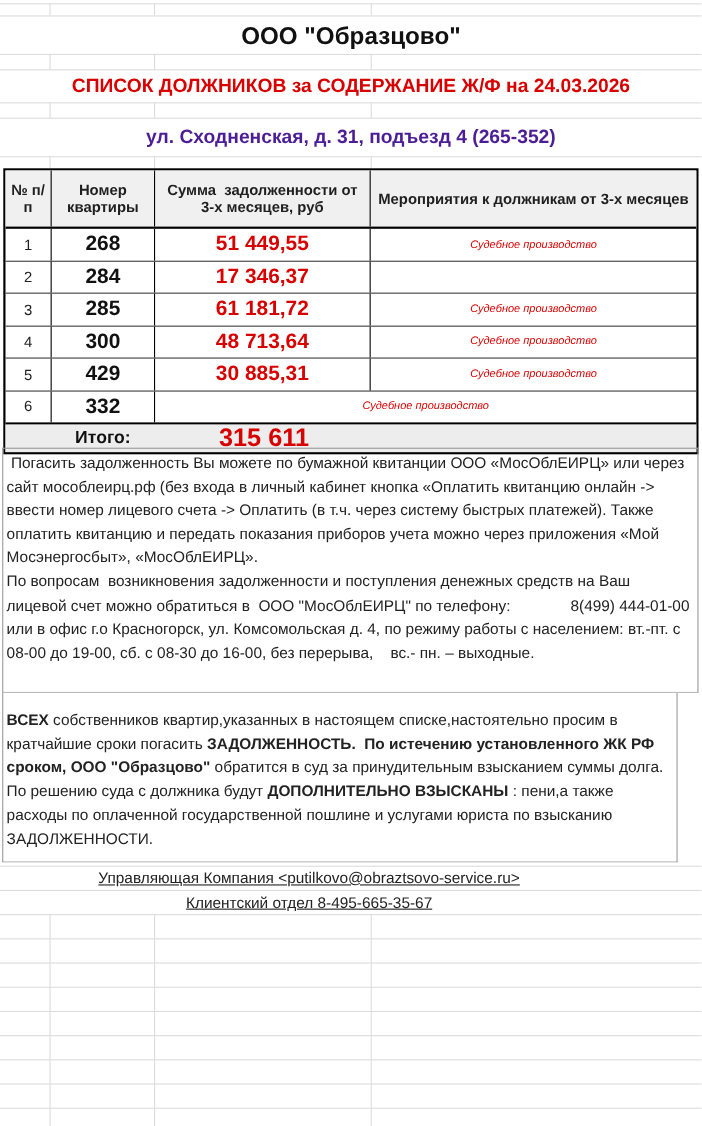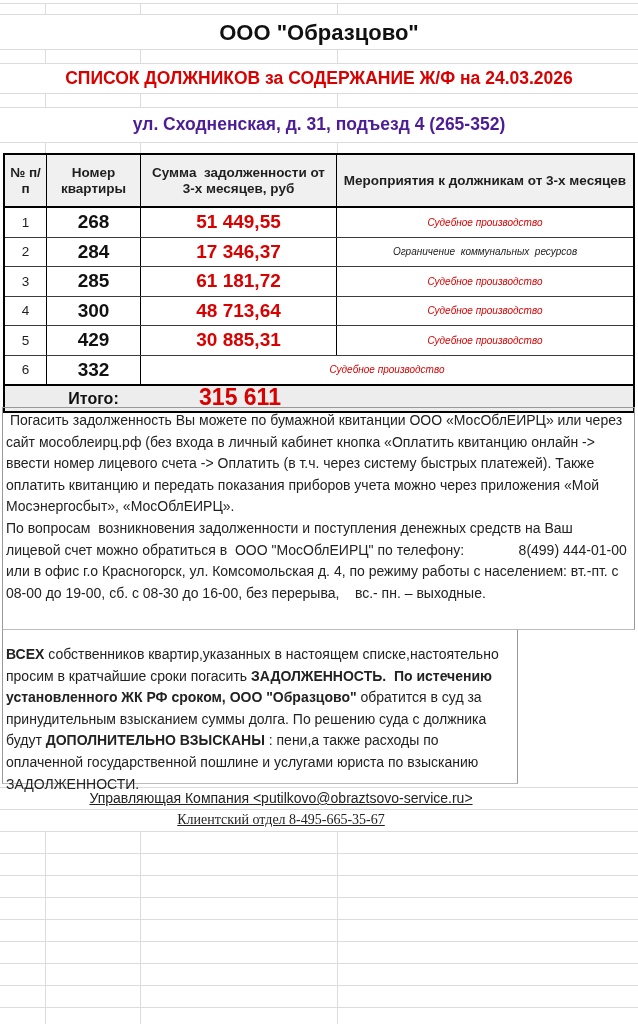--- a/index.html
+++ b/index.html
@@ -38,30 +38,30 @@
     text-align:center; font-weight:bold; font-size:16px; color:#111; }
   .total-value { position:absolute; left:137px; top:-2px; width:196px; height:27px; line-height:27px;
     text-align:center; font-weight:bold; font-size:23px; color:#d90000; }
 
   .info-block { position:absolute; left:2px; top:407px; width:633px; height:223px;
     box-sizing:border-box; border-left:1px solid #999; border-right:1px solid #999;
     border-top:1px solid #999; border-bottom:1px solid #bbb;
     padding:2px 3px 0 3px; font-size:14px; line-height:21.6px; color:#222; }
   .info-block p { margin:0; white-space:pre-wrap; }
 
-  .warning-block { position:absolute; left:2px; top:630px; width:516px; height:154px;
+  .warning-block { position:absolute; left:2px; top:630px; width:614px; height:154px;
     box-sizing:border-box; border-left:1px solid #999; border-right:1px solid #999;
     border-bottom:1px solid #bbb; padding:14px 3px 0 3px; font-size:14px;
     line-height:21.6px; color:#222; }
   .warning-block p { margin:0; white-space:pre-wrap; }
   .b { font-weight:bold; }
 
   .footer-line { position:absolute; left:0; width:562px; height:22px; line-height:22px;
     text-align:center; font-size:14px; color:#222; text-decoration:underline; cursor:pointer; }
-  .fl1 { top:787px; } .fl2 { top:809px;font-family:Liberation Serif, serif; }
+  .fl1 { top:787px; } .fl2 { top:809px; }
 </style>
 </head>
 <body>
 
 <div class="sheet">
 
   <div class="gl h" style="top:3px"></div>
   <div class="gl h" style="top:14px"></div>
   <div class="gl h" style="top:49px"></div>
   <div class="gl h" style="top:63px"></div>
@@ -111,21 +111,20 @@
     <div class="tr">
       <div class="td num c1">1</div>
       <div class="td apt c2">268</div>
       <div class="td amt c3">51 449,55</div>
       <div class="td act c4" style="color: rgb(217, 0, 0);">Судебное производство</div>
     </div>
     <div class="tr">
       <div class="td num c1">2</div>
       <div class="td apt c2">284</div>
       <div class="td amt c3">17 346,37</div>
-      <div class="td act c4" style="color: rgb(34, 34, 34);">Ограничение  коммунальных  ресурсов</div>
     </div>
     <div class="tr">
       <div class="td num c1">3</div>
       <div class="td apt c2">285</div>
       <div class="td amt c3">61 181,72</div>
       <div class="td act c4" style="color: rgb(217, 0, 0);">Судебное производство</div>
     </div>
     <div class="tr">
       <div class="td num c1">4</div>
       <div class="td apt c2">300</div>

